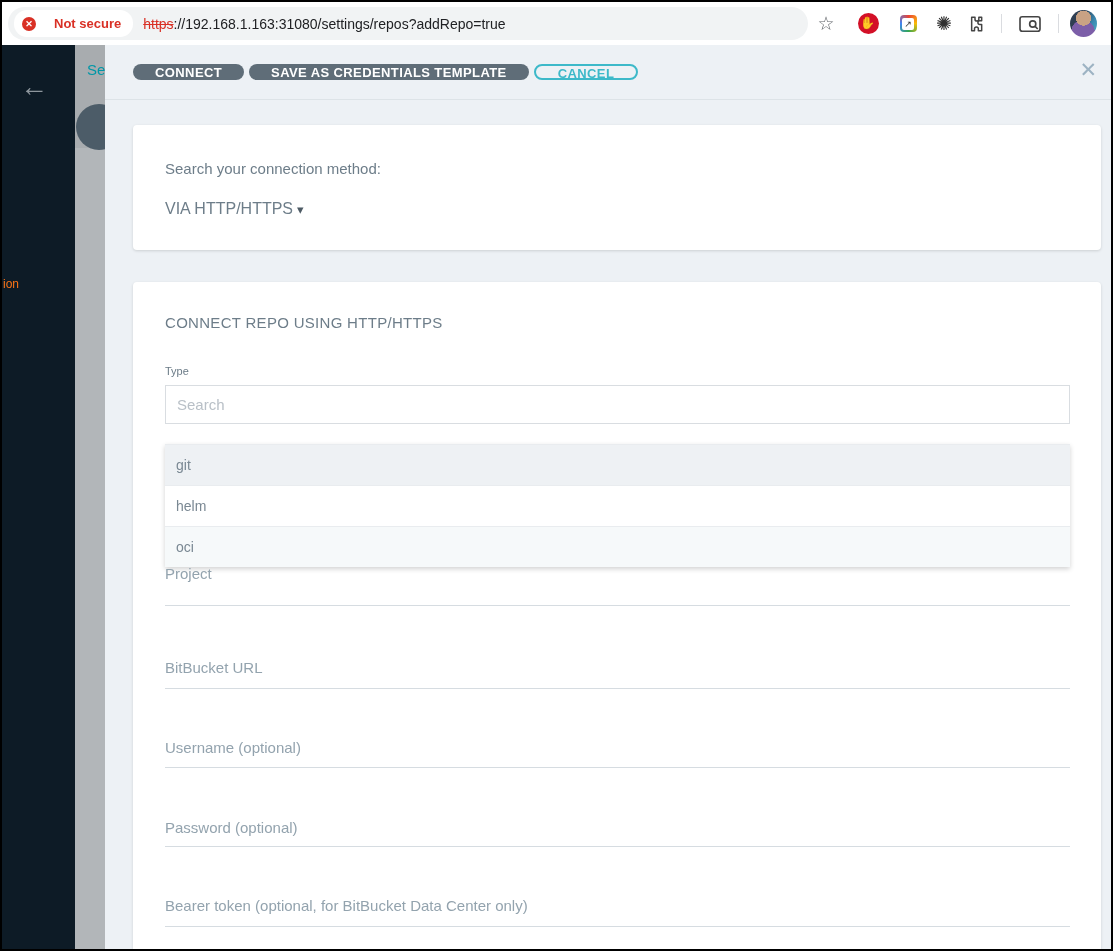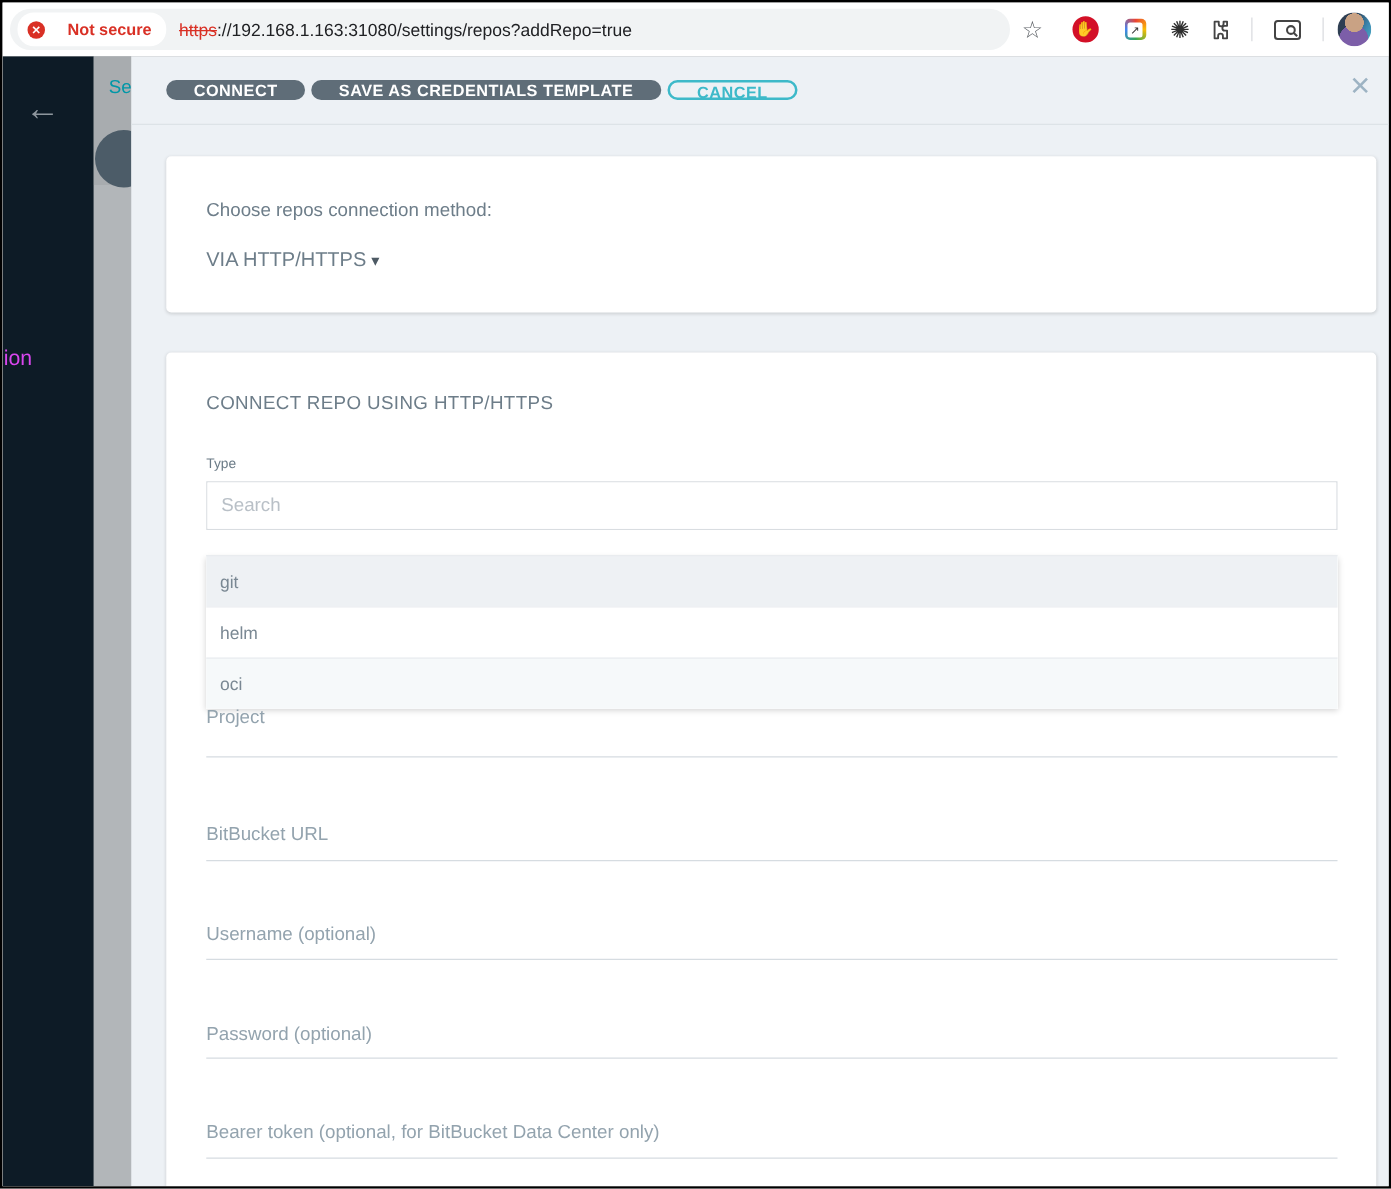--- a/index.html
+++ b/index.html
@@ -30,21 +30,21 @@
       radial-gradient(circle at 50% 30%, #c9a284 0 32%, transparent 33%),
       radial-gradient(circle at 48% 80%, #7c5ea8 0 45%, transparent 46%),
       linear-gradient(120deg,#2e3e52 0 35%, #3a87b0 70%, #52b5c9 100%);
   }
 
   
   .content { position:relative; height:904px; background:#b2b6b9; overflow:hidden; }
 
   .sidebar { position:absolute; left:0; top:0; width:73px; height:100%; background:#0d1b26; z-index:2; }
   .back-arrow { position:absolute; left:18px; top:26px; font-size:28px; color:#8d969d; cursor:pointer; }
-  .sidebar-clip { position:absolute; left:1px; top:232px; font-size:17px; color:#d946ef; }
+  .sidebar-clip { position:absolute; left:1px; top:232px; font-size:12px; color:#f97316; }
 
   .dim-strip { position:absolute; left:73px; top:0; width:30px; height:100%; background:#b2b6b9; overflow:hidden; z-index:2; }
   .dim-strip .top-band { position:absolute; left:0; top:0; width:100%; height:103px; background:#a8acaf; }
   .dim-strip .crumb { position:absolute; left:12px; top:16px; font-size:15px; color:#0097a7; }
   .dim-strip .fab { position:absolute; left:1px; top:59px; width:46px; height:46px; border-radius:50%; background:#4c5c68; }
 
   .modal { position:absolute; left:103px; top:0; right:0; bottom:0; background:#edf1f5; z-index:3; }
   .modal-toolbar { position:relative; height:55px; display:flex; align-items:center; padding-left:28px; gap:5px; border-bottom:1px solid #dde3e7; }
   .btn { height:16px; border-radius:16px; border:none; font-family:"Liberation Sans",sans-serif; font-size:13px; font-weight:bold; letter-spacing:.4px; cursor:pointer; padding:0 22px; }
   .btn-slate { background:#5f6d78; color:#fff; }
@@ -132,21 +132,21 @@
 
     <div class="modal">
       <div class="modal-toolbar">
         <button class="btn btn-slate">CONNECT</button>
         <button class="btn btn-slate">SAVE AS CREDENTIALS TEMPLATE</button>
         <button class="btn btn-outline">CANCEL</button>
         <span class="close-x">✕</span>
       </div>
 
       <div class="card card-method">
-        <div class="method-prompt">Choose repos connection method:</div>
+        <div class="method-prompt">Search your connection method:</div>
         <div class="method-select"><span>VIA HTTP/HTTPS</span><span class="method-caret">▾</span></div>
       </div>
 
       <div class="card card-form">
         <div class="form-title">CONNECT REPO USING HTTP/HTTPS</div>
         <div class="type-label">Type</div>
 
         <div class="search-box">
           <input type="text" placeholder="Search" style="">
         </div>

